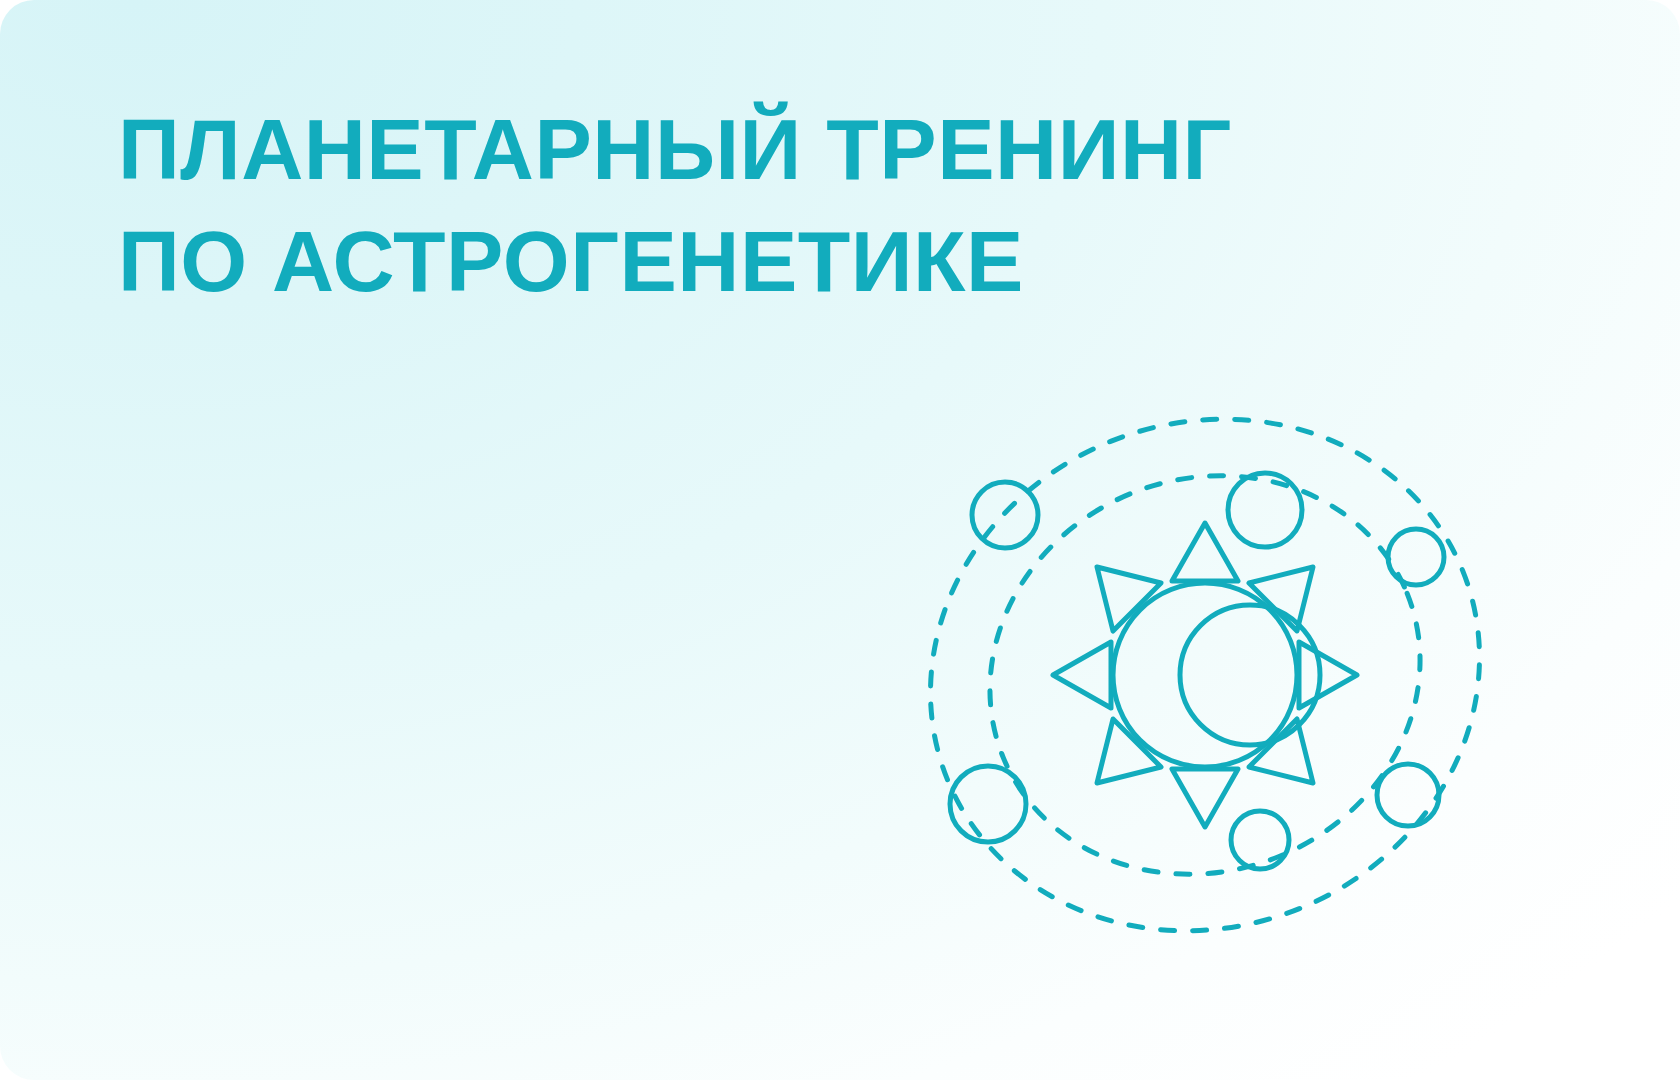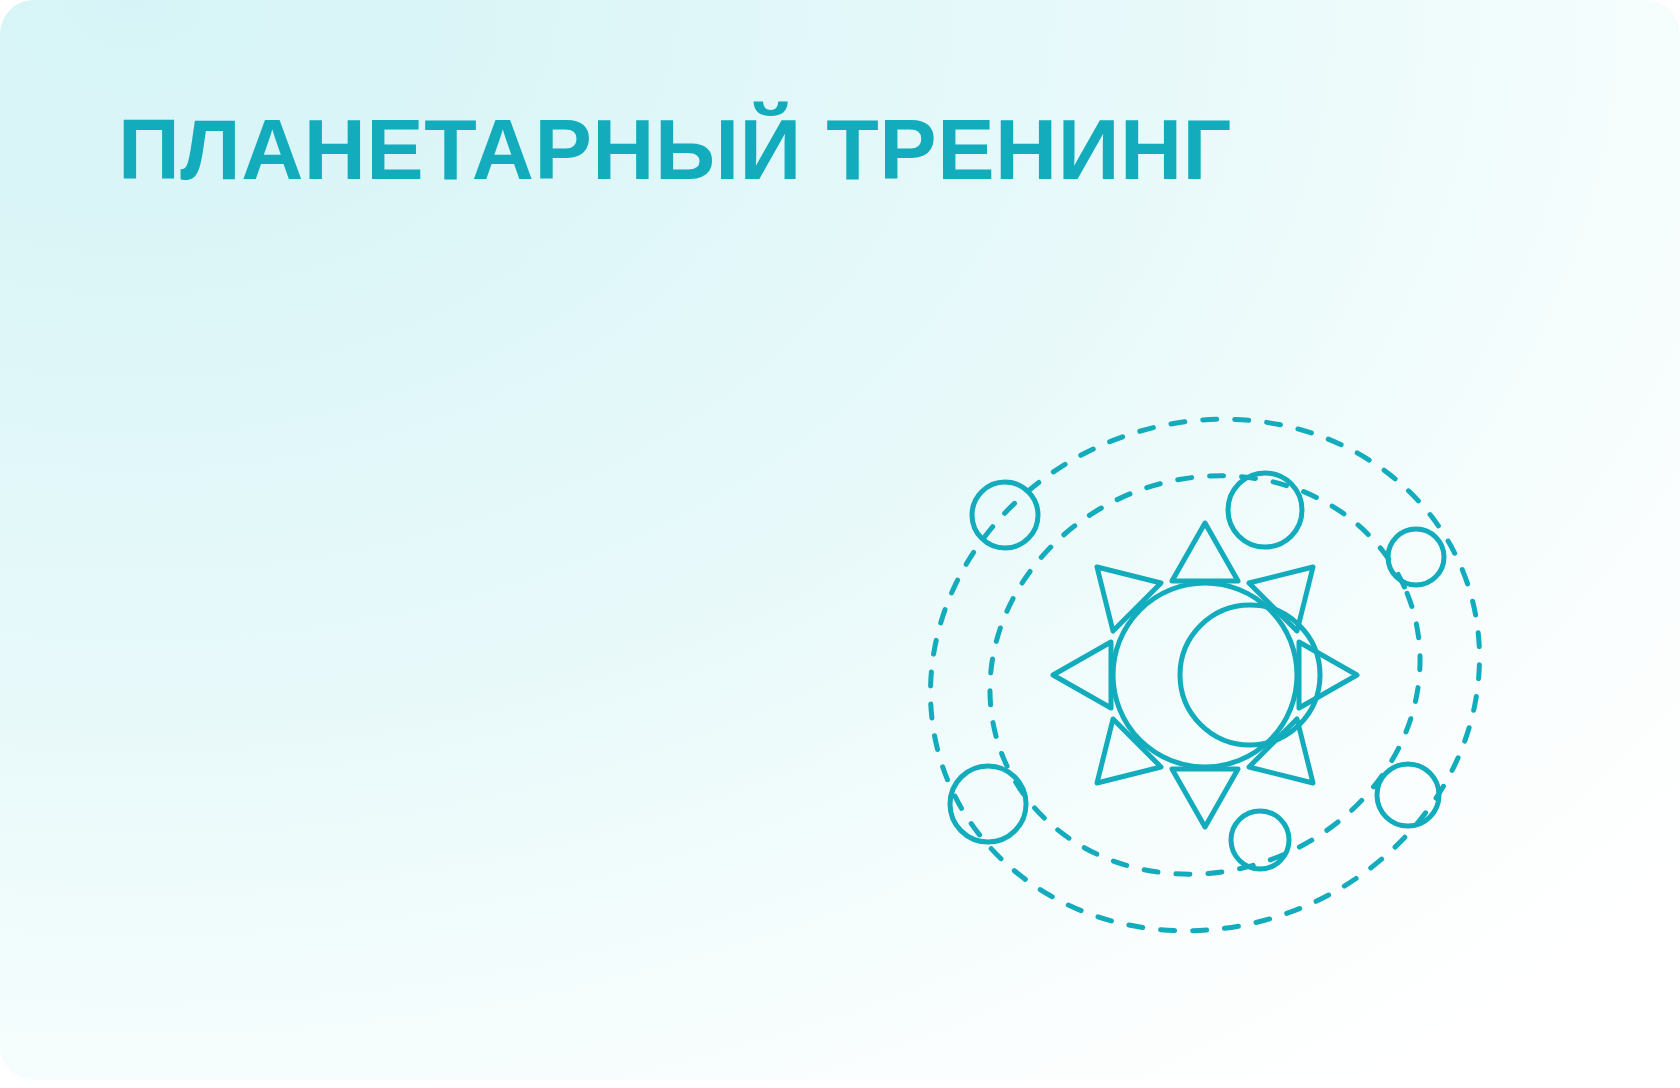--- a/index.html
+++ b/index.html
@@ -41,20 +41,21 @@
   }
   #illustration svg{display:block;width:600px;height:580px;}
 </style>
 </head>
 <body>
 
 <div id="card">
 
   <div id="title-block">
     <span class="title-line">ПЛАНЕТАРНЫЙ ТРЕНИНГ</span>
+    <span class="title-line">ПО АСТРОГЕНЕТИКЕ</span>
   </div>
 
   <div id="illustration">
     <svg viewBox="0 0 600 580" xmlns="http://www.w3.org/2000/svg" fill="none" stroke="#12acbd" stroke-width="5" stroke-linecap="round" stroke-linejoin="round">
 
       <ellipse cx="300" cy="290" rx="278" ry="252" transform="rotate(-22 300 290)" stroke-dasharray="14 18"></ellipse>
 
       <ellipse cx="300" cy="290" rx="218" ry="196" transform="rotate(-22 300 290)" stroke-dasharray="14 18"></ellipse>
 
       <g>

